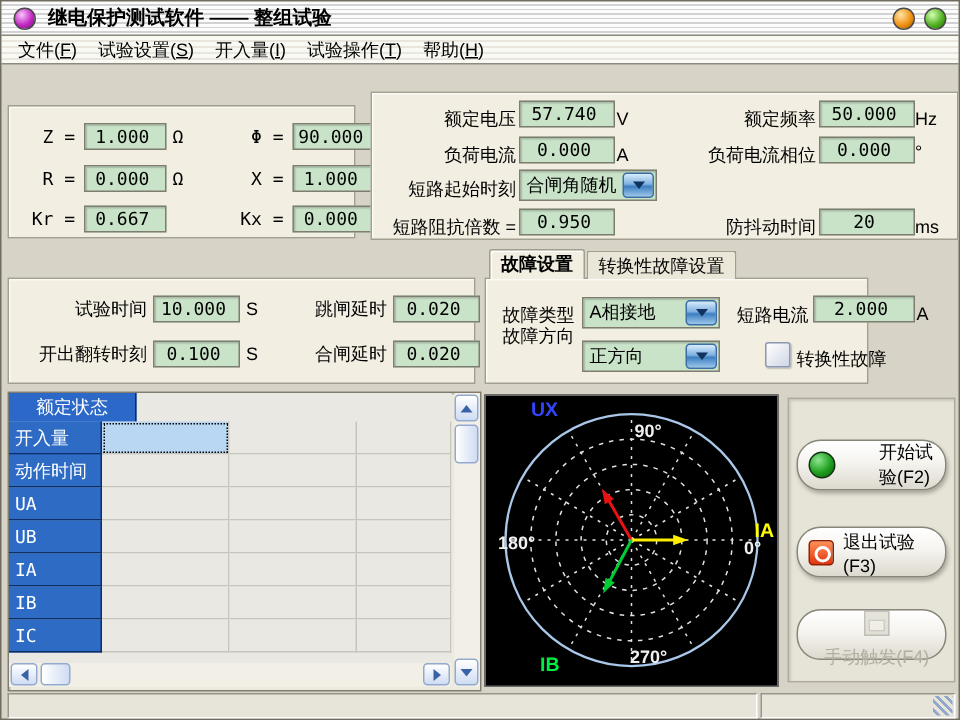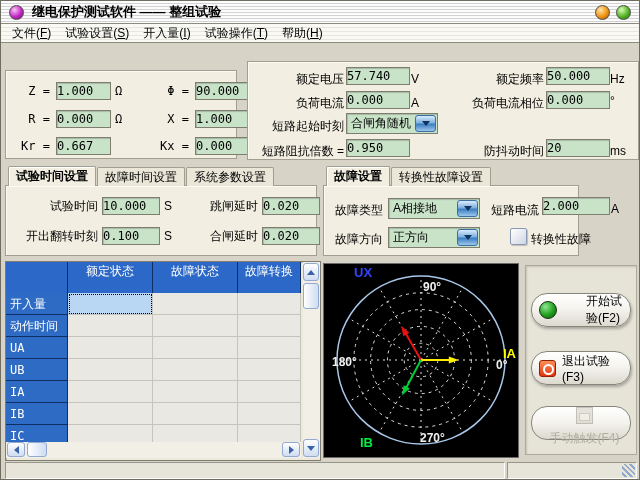--- a/index.html
+++ b/index.html
@@ -30,21 +30,21 @@
   .tab{height:18px;line-height:18px;padding:0 7px;background:#eae7d9;border:1px solid #a29f90;border-bottom:none;
     border-radius:2px 2px 0 0;margin-right:1px;white-space:nowrap;cursor:default;}
   .tab.active{background:#f2efe2;height:19px;line-height:19px;font-weight:bold;position:relative;z-index:4;
     box-shadow:inset 1px 1px 0 #fff;}
   .tabbody{position:absolute;top:19px;left:0;right:0;bottom:0;background:#f2efe2;border:1px solid #a29f90;
     box-shadow:inset 1px 1px 0 #fbfaf4;}
   .panelbox{position:absolute;background:#f2efe2;border:1px solid #a29f90;box-shadow:inset 1px 1px 0 #fbfaf4;}
 
   
   .field{background:#c9e3c9;border:1px solid #7f7d70;box-shadow:inset 1px 1px 1px rgba(0,0,0,.18);
-    text-align:left;padding:0 4px 0 0;font-family:"DejaVu Sans Mono","Liberation Mono",monospace;font-size:12px;
+    text-align:center;padding:0 4px 0 0;font-family:"DejaVu Sans Mono","Liberation Mono",monospace;font-size:12px;
     height:16px;line-height:16px;box-sizing:content-box;}
   .unit{color:#000;}
   .mono{font-family:"DejaVu Sans Mono","Liberation Mono",monospace;}
   .combo{background:#c9e3c9;border:1px solid #7f7d70;box-shadow:inset 1px 1px 1px rgba(0,0,0,.18);
     display:flex;align-items:stretch;height:19px;}
   .combo-text{flex:1;padding:0 4px;line-height:19px;white-space:nowrap;overflow:hidden;}
   .combo-btn{width:19px;margin:1px;border-radius:3px;border:1px solid #3a6ea5;
     background:linear-gradient(180deg,#d8ecfc 0%,#7fb0e0 45%,#3d7fc1 55%,#9cc6ec 100%);
     display:flex;align-items:center;justify-content:center;cursor:default;}
   .tri-down-dk{width:0;height:0;border-left:4px solid transparent;border-right:4px solid transparent;border-top:5px solid #10325e;}
@@ -66,21 +66,21 @@
   .t-f{width:52px;}
   .t-u{width:12px;padding-left:4px;}
 
   .abs{position:absolute;white-space:nowrap;}
   .r{text-align:right;}
 
   
   .tablewrap{position:absolute;left:4px;top:260px;width:314px;height:198px;background:#ece9dd;
     border:1px solid #7f7d70;box-shadow:inset 1px 1px 0 #b9b7ab;overflow:hidden;}
   .grid{position:absolute;left:0;top:0;width:295px;height:180px;overflow:hidden;background:#e9e8e3;}
-  .gh{display:flex;height:31px;}
+  .gh{display:flex;height:19px;flex-direction:column;}
   .th{background:#2b68c8;color:#fff;text-align:center;line-height:19px;border-right:1px solid #0d2f66;
     box-sizing:border-box;overflow:hidden;white-space:nowrap;}
   .tr{display:flex;height:22px;}
   .tl{background:#2d6bc5;color:#fff;padding-left:4px;line-height:22px;border-right:1px solid #0d2f66;
     border-bottom:1px solid #0d2f66;box-sizing:border-box;white-space:nowrap;overflow:hidden;
     font-family:"DejaVu Sans Mono","Liberation Mono",monospace;font-size:12px;}
   .td{background:#e9e8e3;border-right:1px solid #c6c5bd;border-bottom:1px solid #c6c5bd;box-sizing:border-box;}
   .td.sel{background:#b9d6f2;outline:1px dotted #000;outline-offset:-2px;}
   .c0{width:62px;flex:none;}
   .c1{width:85px;flex:none;}
@@ -199,25 +199,20 @@
     </div>
 
     <span class="abs r" style="left:4px;top:81px;width:92px;">短路阻抗倍数 =</span>
     <span class="field abs" style="left:98px;top:77px;width:58px;">0.950</span>
     <span class="abs r" style="left:222px;top:81px;width:74px;">防抖动时间</span>
     <span class="field abs" style="left:298px;top:77px;width:58px;">20</span>
     <span class="abs unit" style="left:362px;top:82px;">ms</span>
   </div>
 
   <div class="tabpanel" style="left:4px;top:165px;width:312px;height:90px;">
-    <div class="tabstrip" id="time-tabs">
-        <span class="tab active">试验时间设置</span>
-        <span class="tab">故障时间设置</span>
-        <span class="tab">系统参数设置</span>
-      </div>
     <div class="tabbody">
       <div class="time-row" style="top:11px;">
         <span class="t-lab1">试验时间</span>
         <span class="field t-f">10.000</span>
         <span class="t-u unit">S</span>
         <span class="t-lab2">跳闸延时</span>
         <span class="field t-f">0.020</span>
         <span class="t-u unit">S</span>
       </div>
       <div class="time-row" style="top:41px;">
@@ -241,21 +236,21 @@
       <div class="combo abs" style="left:64px;top:12px;width:90px;">
         <span class="combo-text">A相接地</span>
         <span class="combo-btn">
             <span class="tri-down-dk"></span>
           </span>
       </div>
       <span class="abs r" style="left:167px;top:16px;width:48px;">短路电流</span>
       <span class="field abs" style="left:218px;top:11px;width:62px;">2.000</span>
       <span class="abs unit" style="left:287px;top:16px;">A</span>
 
-      <span class="abs" style="left:11px;top:45px;">故障方向</span>
+      <span class="abs" style="left:11px;top:30px;">故障方向</span>
       <div class="combo abs" style="left:64px;top:41px;width:90px;">
         <span class="combo-text">正方向</span>
         <span class="combo-btn">
             <span class="tri-down-dk"></span>
           </span>
       </div>
       <span class="checkbox" style="left:186px;top:42px;"></span>
       <span class="abs" style="left:207px;top:45px;">转换性故障</span>
     </div>
   </div>

